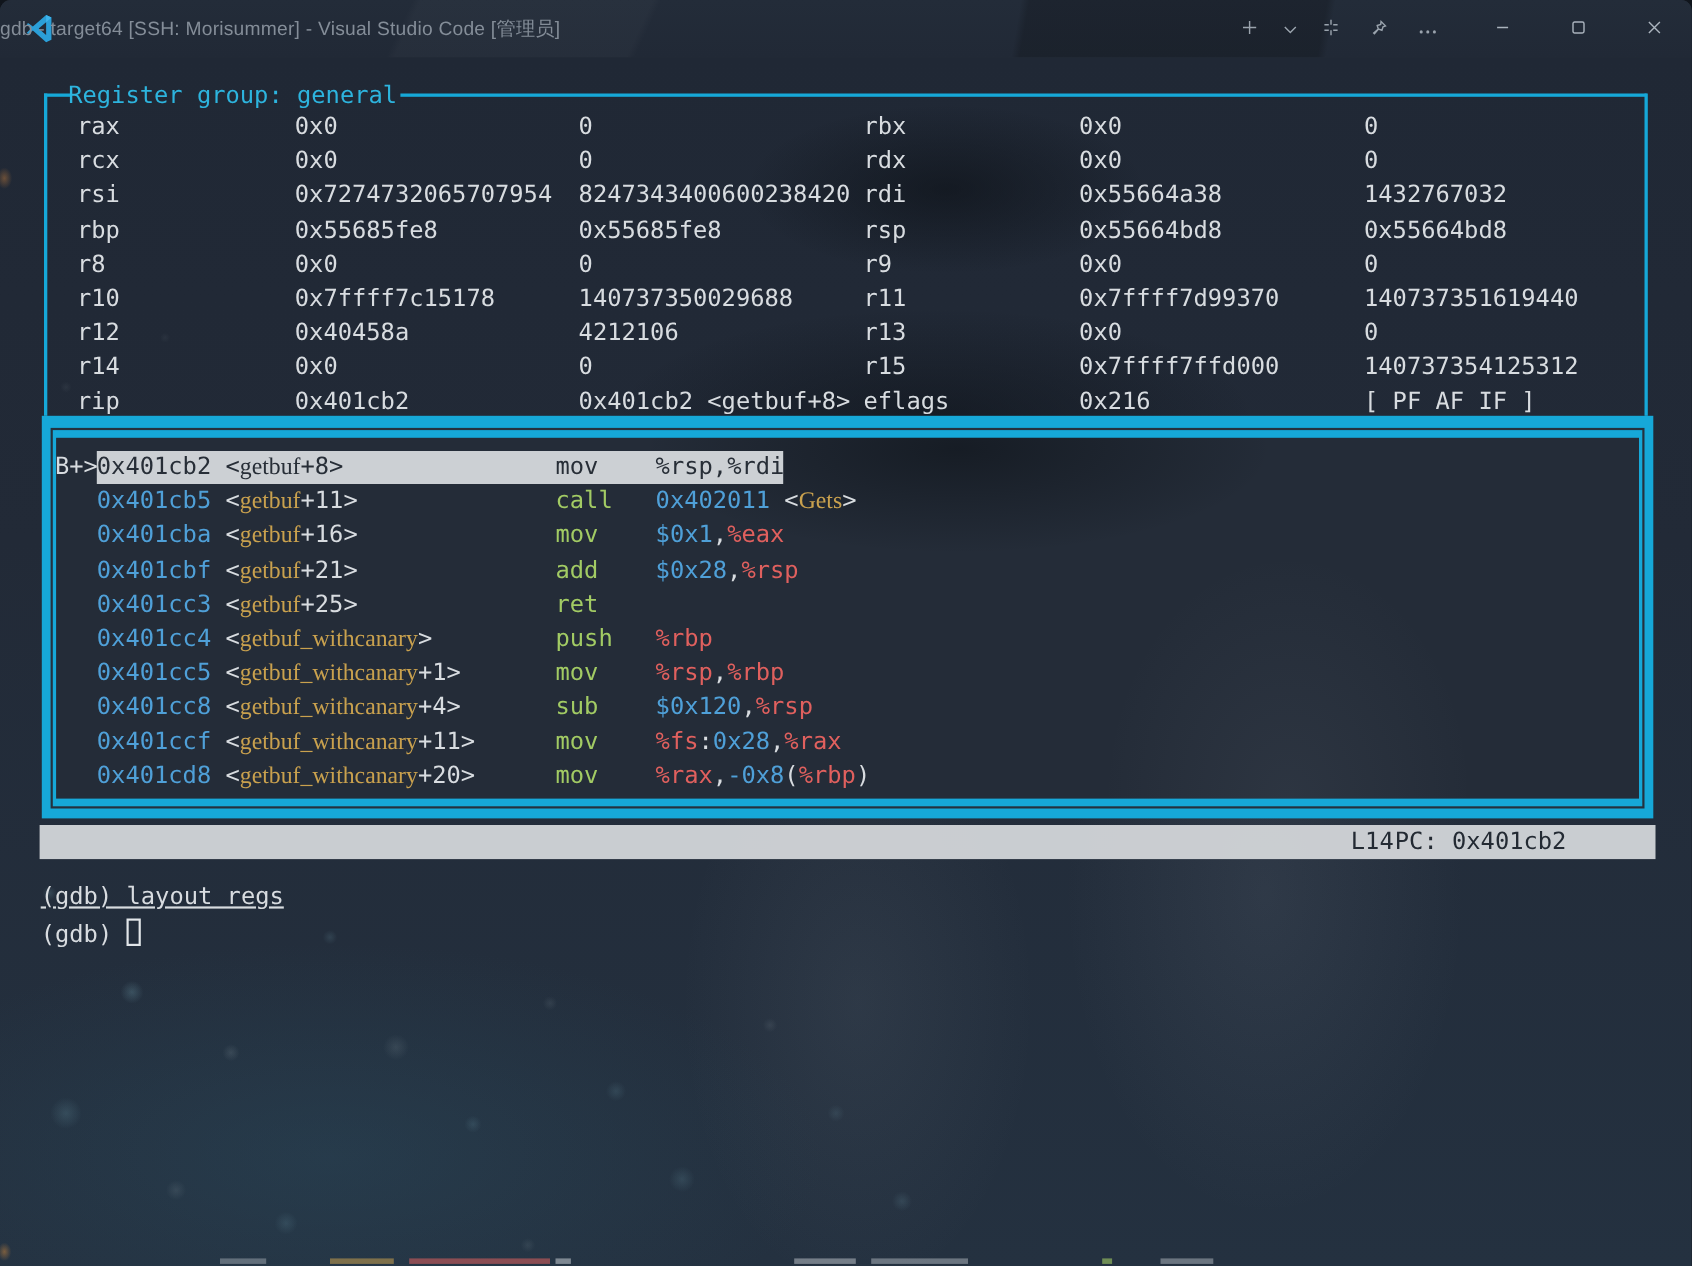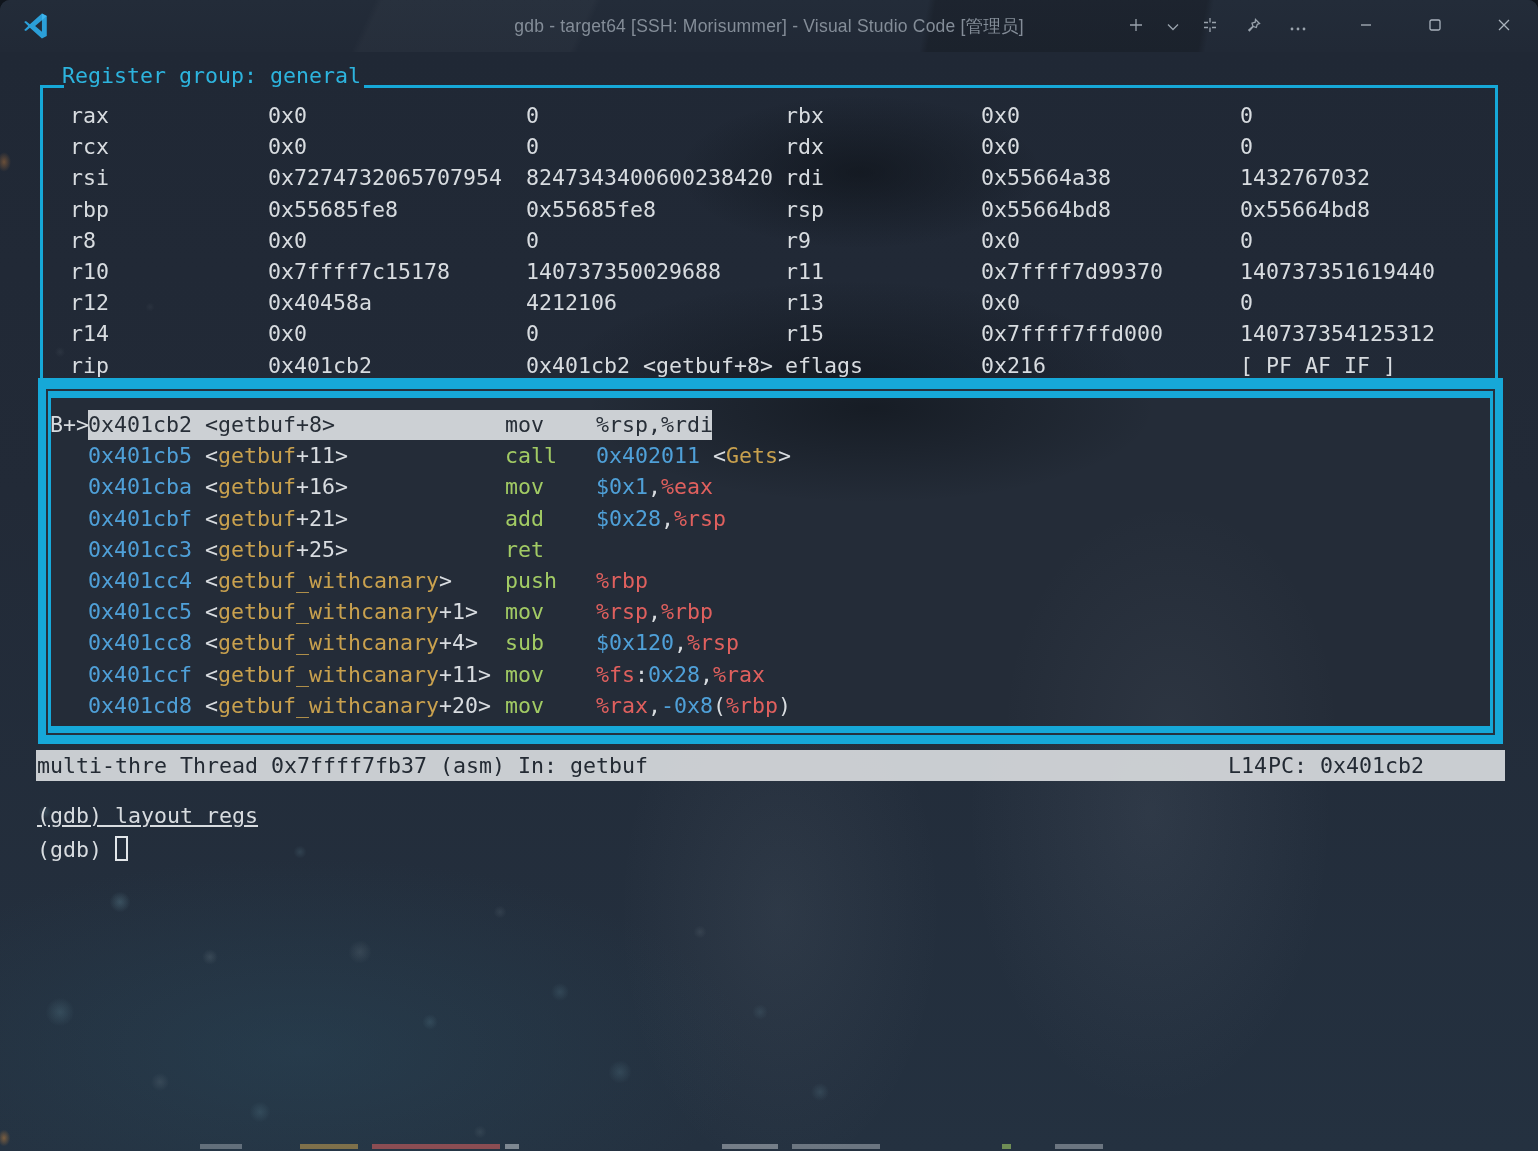--- a/index.html
+++ b/index.html
@@ -16,21 +16,21 @@
     position:absolute; left:0; top:0; width:100%; height:52px;
     background:
       linear-gradient(115deg, transparent 24%, rgba(255,255,255,0.025) 24.5%, rgba(255,255,255,0.025) 38%, transparent 38.5%),
       linear-gradient(100deg, transparent 60%, rgba(0,0,0,0.18) 60.5%, rgba(0,0,0,0.18) 78%, transparent 78.5%),
       linear-gradient(180deg,#232c39,#212936);
     z-index:30;
   }
   .vscode-logo { position:absolute; left:22px; top:11px; width:28px; height:30px; }
   .tb-title {
     position:absolute; left:0; right:0; top:0; height:52px; line-height:52px;
-    text-align:center; font-family:"Liberation Sans", sans-serif;
+    text-align:left; font-family:"Liberation Sans", sans-serif;
     font-size:17.5px; color:#848d98; letter-spacing:0.2px;
   }
   .tb-actions { position:absolute; right:220px; top:0; height:52px; display:flex; align-items:center; gap:4px; }
   .tb-btn {
     width:40px; height:36px; display:flex; align-items:center; justify-content:center;
     background:transparent; border:none; cursor:pointer;
   }
   .tb-btn svg { stroke:#9aa3ad; fill:none; stroke-width:1.3; }
   .win-controls { position:absolute; right:0; top:0; height:52px; display:flex; }
   .win-btn {
@@ -70,21 +70,21 @@
       radial-gradient(10px 10px at 700px 880px, rgba(180,195,200,0.10), transparent 65%),
       radial-gradient(12px 12px at 760px 960px, rgba(150,210,225,0.10), transparent 65%),
       radial-gradient(14px 14px at 820px 1040px,rgba(150,210,225,0.12), transparent 65%),
       radial-gradient(10px 10px at 480px 1080px,rgba(180,195,200,0.10), transparent 65%),
       radial-gradient(8px 8px  at 60px 300px,   rgba(180,195,200,0.07), transparent 65%),
       radial-gradient(7px 7px  at 150px 255px,  rgba(180,195,200,0.06), transparent 65%);
   }
 
   
   .reg-line { position:absolute; background:var(--accent-cyan,#16a8d8); }
-  .reg-title { position:absolute; left:62px; top:8px; color:#2db4de; }
+  .reg-title { position:absolute; left:62px; top:20px; color:#2db4de; }
   .reg-rows { position:absolute; left:37px; top:48px; width:1460px; }
   .reg-row { position:relative; height:31.2px; }
   .reg-row span { position:absolute; top:0;margin-left:20px; }
   .rc0 { left:13px; }  .rc1 { left:211px; } .rc2 { left:469px; }
   .rc3 { left:728px; } .rc4 { left:924px; } .rc5 { left:1183px; }
 
   
   .asm-frame { position:absolute; left:38px; top:326px; width:1465px; height:366px;
     background:var(--accent-cyan,#16a8d8); }
   .asm-frame-inner { position:absolute; left:13px; right:13px; top:20px; bottom:18px;
@@ -99,21 +99,21 @@
   .asm-row { position:relative; height:31.2px; }
   .asm-row > span { position:absolute; top:0; }
   .a-gut { left:13px; }  .a-addr { left:51px; } .a-sym { left:168px; }
   .a-mn  { left:468px; } .a-ops { left:559px; }
   .hl-bar { position:absolute; left:51px; top:1px; width:624px; height:30px;
     background:var(--highlight-bg,#ccd0d4); }
   .asm-row.hl .dk span { color:#272e37 !important; }
 
   
   .sw { color:#d8dce0; }
-  .sf { color:var(--func-yellow,#c9a14e); }
+  .sf { color:var(--func-yellow,#c9a14e);font-family:Liberation Serif, serif; }
   .sn { color:var(--addr-blue,#4fa0d8); }
   .sr { color:var(--register-red,#e0605e);margin-top:32px; }
   .sm { color:var(--mnemonic-green,#a2cb64); }
 
   
   .status-bar { position:absolute; left:36px; top:698px; width:1469px; height:31px;
     background:rgba(211,214,217,0.95); color:#232a33; }
   .status-bar span { position:absolute; top:0; line-height:31px; }
   .sb-left { left:1px; }
   .sb-line { left:1192px; }
@@ -205,21 +205,20 @@
 
     
     <div class="asm-frame">
       <div class="asm-frame-inner"></div>
       <div class="asm-outline"></div>
     </div>
     <div class="asm-rows"><div class="asm-row hl"><div class="hl-bar"></div><span class="a-gut sw">B+&gt;</span><span class="a-addr dk"><span class="sn">0x401cb2</span></span><span class="a-sym dk"><span class="sw">&lt;</span><span class="sf">getbuf</span><span class="sw">+8</span><span class="sw">&gt;</span></span><span class="a-mn dk"><span class="sm">mov</span></span><span class="a-ops dk"><span class="sr">%rsp</span><span class="sw">,</span><span class="sr">%rdi</span></span></div><div class="asm-row"><span class="a-gut sw"></span><span class="a-addr dk"><span class="sn">0x401cb5</span></span><span class="a-sym dk"><span class="sw">&lt;</span><span class="sf">getbuf</span><span class="sw">+11</span><span class="sw">&gt;</span></span><span class="a-mn dk"><span class="sm">call</span></span><span class="a-ops dk"><span class="sn">0x402011</span><span class="sw"> &lt;</span><span class="sf">Gets</span><span class="sw">&gt;</span></span></div><div class="asm-row"><span class="a-gut sw"></span><span class="a-addr dk"><span class="sn">0x401cba</span></span><span class="a-sym dk"><span class="sw">&lt;</span><span class="sf">getbuf</span><span class="sw">+16</span><span class="sw">&gt;</span></span><span class="a-mn dk"><span class="sm">mov</span></span><span class="a-ops dk"><span class="sn">$0x1</span><span class="sw">,</span><span class="sr">%eax</span></span></div><div class="asm-row"><span class="a-gut sw"></span><span class="a-addr dk"><span class="sn">0x401cbf</span></span><span class="a-sym dk"><span class="sw">&lt;</span><span class="sf">getbuf</span><span class="sw">+21</span><span class="sw">&gt;</span></span><span class="a-mn dk"><span class="sm">add</span></span><span class="a-ops dk"><span class="sn">$0x28</span><span class="sw">,</span><span class="sr">%rsp</span></span></div><div class="asm-row"><span class="a-gut sw"></span><span class="a-addr dk"><span class="sn">0x401cc3</span></span><span class="a-sym dk"><span class="sw">&lt;</span><span class="sf">getbuf</span><span class="sw">+25</span><span class="sw">&gt;</span></span><span class="a-mn dk"><span class="sm">ret</span></span><span class="a-ops dk"></span></div><div class="asm-row"><span class="a-gut sw"></span><span class="a-addr dk"><span class="sn">0x401cc4</span></span><span class="a-sym dk"><span class="sw">&lt;</span><span class="sf">getbuf_withcanary</span><span class="sw">&gt;</span></span><span class="a-mn dk"><span class="sm">push</span></span><span class="a-ops dk"><span class="sr">%rbp</span></span></div><div class="asm-row"><span class="a-gut sw"></span><span class="a-addr dk"><span class="sn">0x401cc5</span></span><span class="a-sym dk"><span class="sw">&lt;</span><span class="sf">getbuf_withcanary</span><span class="sw">+1</span><span class="sw">&gt;</span></span><span class="a-mn dk"><span class="sm">mov</span></span><span class="a-ops dk"><span class="sr">%rsp</span><span class="sw">,</span><span class="sr">%rbp</span></span></div><div class="asm-row"><span class="a-gut sw"></span><span class="a-addr dk"><span class="sn">0x401cc8</span></span><span class="a-sym dk"><span class="sw">&lt;</span><span class="sf">getbuf_withcanary</span><span class="sw">+4</span><span class="sw">&gt;</span></span><span class="a-mn dk"><span class="sm">sub</span></span><span class="a-ops dk"><span class="sn">$0x120</span><span class="sw">,</span><span class="sr">%rsp</span></span></div><div class="asm-row"><span class="a-gut sw"></span><span class="a-addr dk"><span class="sn">0x401ccf</span></span><span class="a-sym dk"><span class="sw">&lt;</span><span class="sf">getbuf_withcanary</span><span class="sw">+11</span><span class="sw">&gt;</span></span><span class="a-mn dk"><span class="sm">mov</span></span><span class="a-ops dk"><span class="sr">%fs</span><span class="sw">:</span><span class="sn">0x28</span><span class="sw">,</span><span class="sr">%rax</span></span></div><div class="asm-row"><span class="a-gut sw"></span><span class="a-addr dk"><span class="sn">0x401cd8</span></span><span class="a-sym dk"><span class="sw">&lt;</span><span class="sf">getbuf_withcanary</span><span class="sw">+20</span><span class="sw">&gt;</span></span><span class="a-mn dk"><span class="sm">mov</span></span><span class="a-ops dk"><span class="sr">%rax</span><span class="sw">,</span><span class="sn">-0x8</span><span class="sw">(</span><span class="sr">%rbp</span><span class="sw">)</span></span></div></div>
 
     
     <div class="status-bar">
-      <span class="sb-left">multi-thre Thread 0x7ffff7fb37 (asm) In: getbuf</span>
       <span class="sb-line">L14</span>
       <span class="sb-pc">PC: 0x401cb2</span>
     </div>
 
     
     <div class="gdb-line1">(gdb) layout regs</div>
     <div class="gdb-line2"><span>(gdb) </span><span class="cursor"></span></div>
 
     
     <div class="clip-row">

